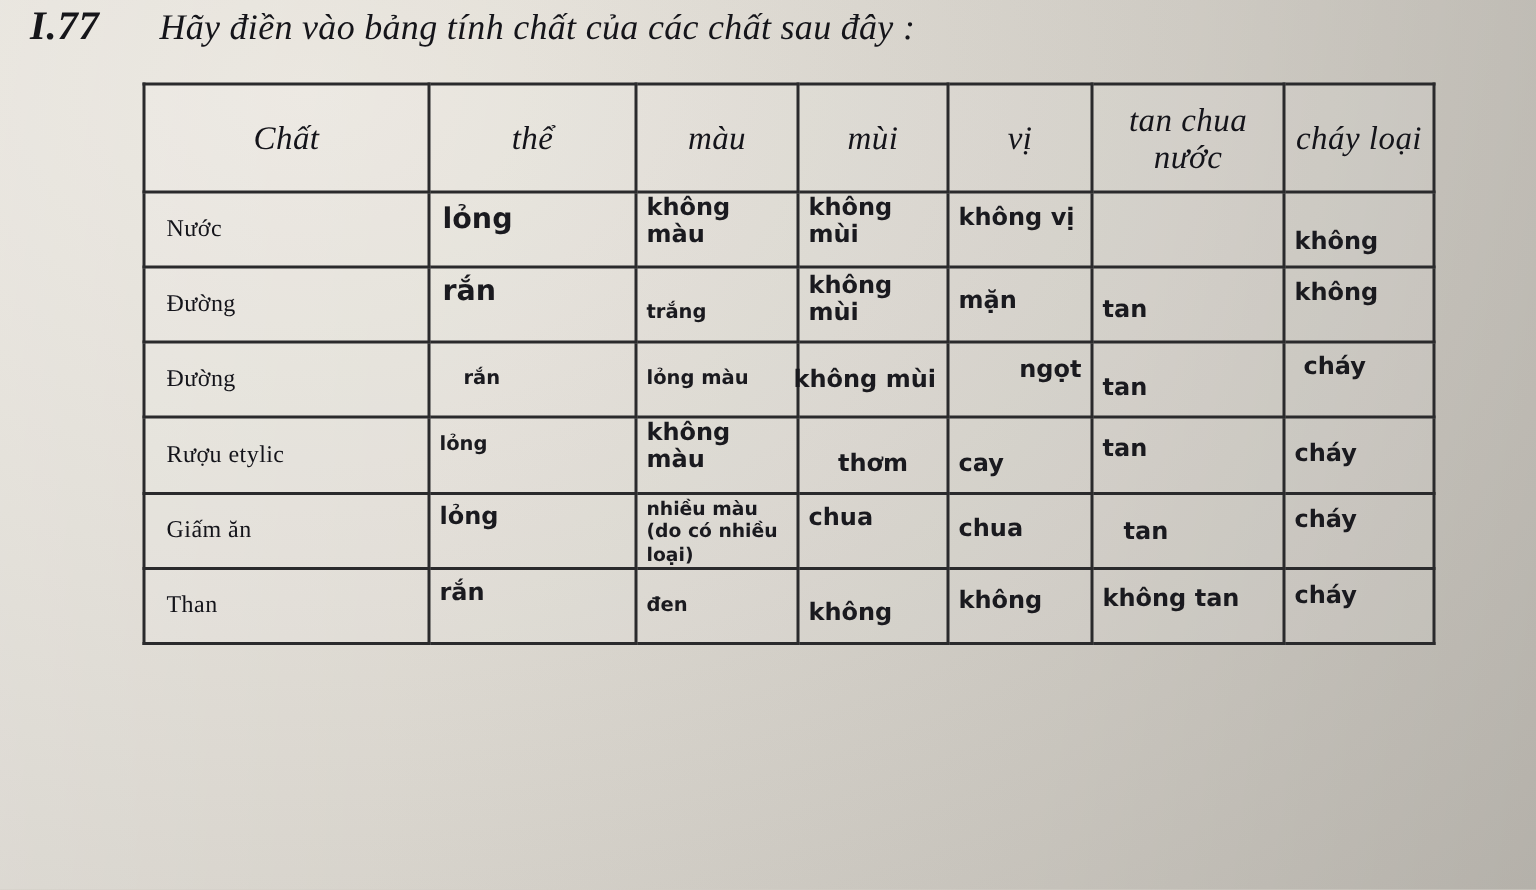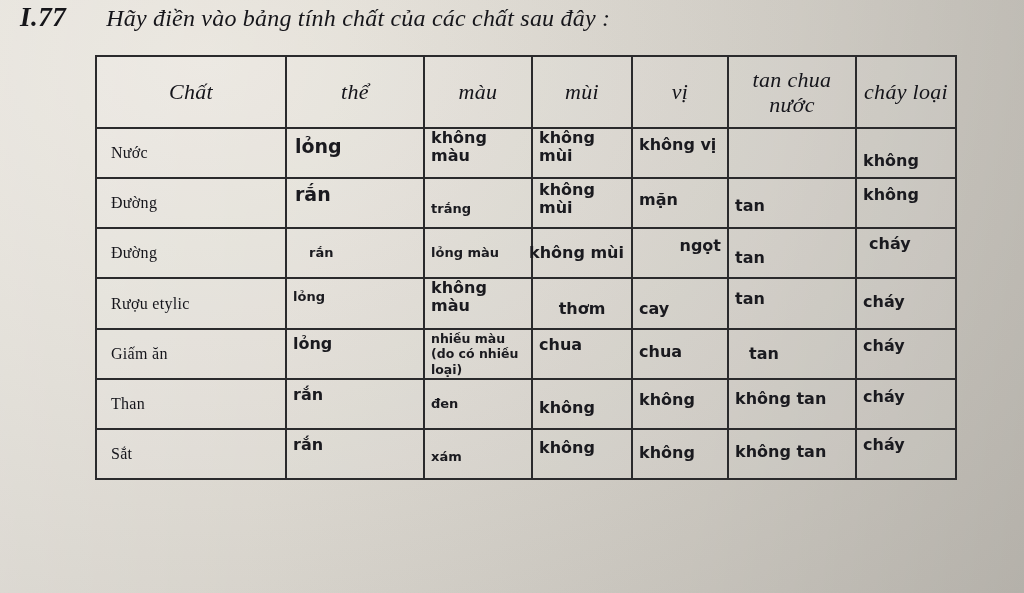--- a/index.html
+++ b/index.html
@@ -294,40 +294,19 @@
               <span class="hand sm" style="margin-bottom:8px;display:block;">không</span>
             </td>
           <td>
               <span class="hand sm" style="margin-bottom:10px;display:block;">không tan</span>
             </td>
           <td>
               <span class="hand sm" style="margin-bottom:14px;display:block;">cháy</span>
             </td>
         </tr>
 
-        <tr>
-          <td class="name">Sắt</td>
-          <td>
-              <span class="hand sm" style="margin-bottom:18px;display:block;">rắn</span>
-            </td>
-          <td>
-              <span class="hand" style="margin-top:6px;display:block;">xám</span>
-            </td>
-          <td>
-              <span class="hand sm" style="margin-bottom:12px;display:block;">không</span>
-            </td>
-          <td>
-              <span class="hand sm" style="margin-bottom:2px;display:block;">không</span>
-            </td>
-          <td>
-              <span class="hand sm" style="margin-bottom:4px;display:block;">không tan</span>
-            </td>
-          <td>
-              <span class="hand sm" style="margin-bottom:18px;display:block;">cháy</span>
-            </td>
-        </tr>
 
 
 
       </tbody>
     </table>
   </div>
 </div>
 
 </body></html>

